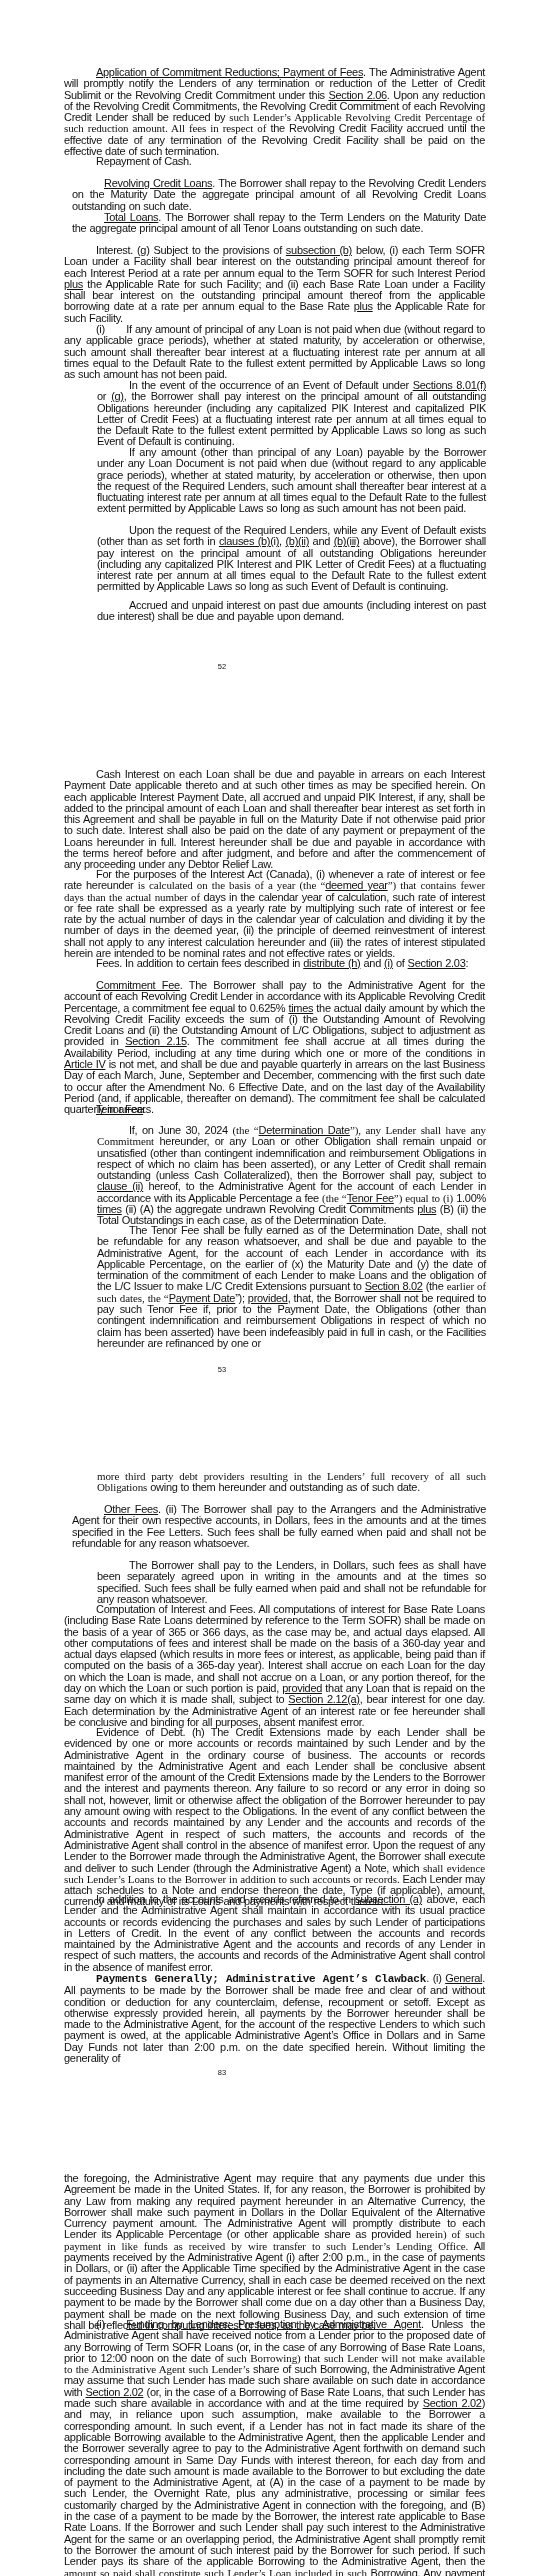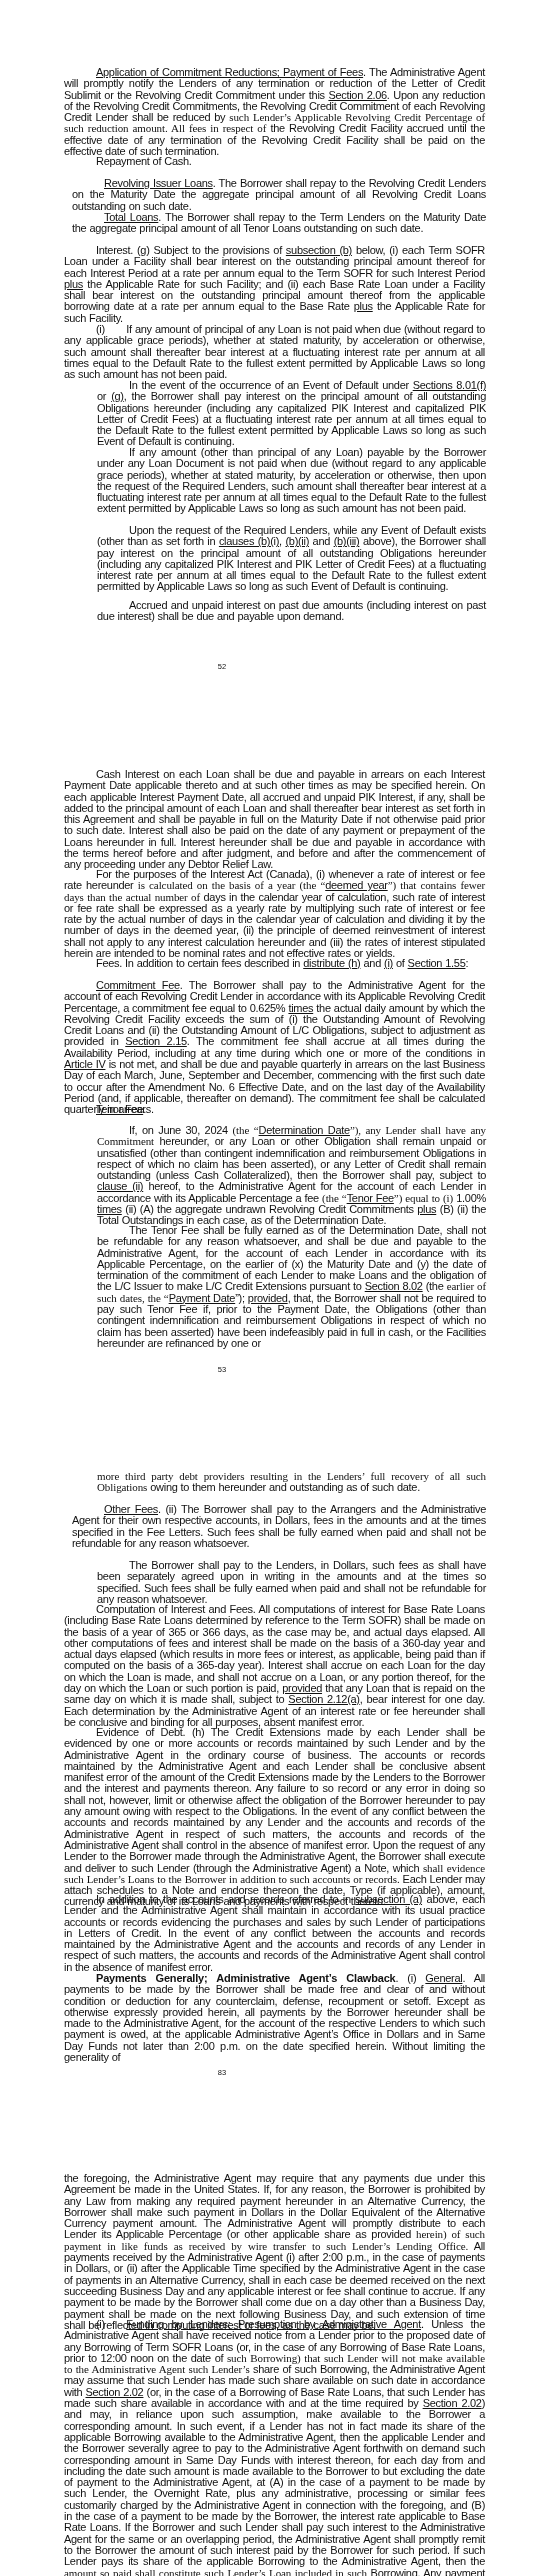--- a/index.html
+++ b/index.html
@@ -6,44 +6,44 @@
   body { width: 544px; height: 2813px; position: relative; overflow: hidden;
          font-family: "Liberation Sans", sans-serif; color: #111; }
   .doc { position: absolute; left: 0; top: 0; width: 544px; }
   .p { position: absolute; left: 64px; width: 421px; font-size: 11px; line-height: 11.3px;
        text-align: justify; letter-spacing: -0.3px; word-spacing: 0.3px;
        font-stretch: condensed; transform-origin: left top; }
   .p.ind1 { left: 97px; width: 389px; }
   .p.ind0b { left: 72px; width: 414px; }
   .fi { text-indent: 32px; }
   .u { text-decoration: underline; text-underline-offset: 1px; }
-  .b { font-weight: bold; font-family: Liberation Sans, sans-serif; letter-spacing: -0.2px; }
+  .b { font-weight: bold; font-family: Liberation Mono, monospace; letter-spacing: -0.2px; }
   .serif { font-family: "Liberation Serif", serif; letter-spacing: -0.1px; }
   .pagenum { position: absolute; left: 0; width: 444px; text-align: center; font-size: 7.5px; }
 </style>
 </head>
 <body>
 
 <div class="doc">
 
   <div class="p fi" style="top:67px"><span class="u">Application of Commitment Reductions; Payment of Fees</span><span>.  The Administrative Agent will promptly notify the Lenders of any termination or reduction of the Letter of Credit Sublimit or the Revolving Credit Commitment under this </span><span class="u">Section 2.06</span><span>.  Upon any reduction of the Revolving Credit Commitments, the Revolving Credit Commitment of each Revolving Credit Lender shall be reduced by </span><span class="serif">such Lender’s Applicable Revolving Credit Percentage of such reduction amount.  All fees in respect of</span><span> the Revolving Credit Facility accrued until the effective date of any termination of the Revolving Credit Facility shall be paid on the effective date of such termination.</span></div>
   <div class="p fi" style="top:156px"><span>Repayment of Cash.</span></div>
-  <div class="p ind0b fi" style="top:178px"><span class="u">Revolving Issuer Loans</span><span>.  The Borrower shall repay to the Revolving Credit Lenders on the Maturity Date the aggregate principal amount of all Revolving Credit Loans outstanding on such date.</span></div>
+  <div class="p ind0b fi" style="top:178px"><span class="u">Revolving Credit Loans</span><span>.  The Borrower shall repay to the Revolving Credit Lenders on the Maturity Date the aggregate principal amount of all Revolving Credit Loans outstanding on such date.</span></div>
   <div class="p ind0b fi" style="top:212px"><span class="u">Total Loans</span><span>.  The Borrower shall repay to the Term Lenders on the Maturity Date the aggregate principal amount of all Tenor Loans outstanding on such date.</span></div>
   <div class="p fi" style="top:245px"><span>Interest.  (g)  Subject to the provisions of </span><span class="u">subsection (b)</span><span> below, (i) each Term SOFR Loan under a Facility shall bear interest on the outstanding principal amount thereof for each Interest Period at a rate per annum equal to the Term SOFR for such Interest Period </span><span class="u">plus</span><span> the Applicable Rate for such Facility; and (ii) each Base Rate Loan under a Facility shall bear interest on the outstanding principal amount thereof from the applicable borrowing date at a rate per annum equal to the Base Rate </span><span class="u">plus</span><span> the Applicable Rate for such Facility.</span></div>
   <div class="p fi" style="top:324px"><span>(i)  If any amount of principal of any Loan is not paid when due (without regard to any applicable grace periods), whether at stated maturity, by acceleration or otherwise, such amount shall thereafter bear interest at a fluctuating interest rate per annum at all times equal to the Default Rate to the fullest extent permitted by Applicable Laws so long as such amount has not been paid.</span></div>
   <div class="p ind1 fi" style="top:380px"><span>In the event of the occurrence of an Event of Default under </span><span class="u">Sections 8.01(f)</span><span> or </span><span class="u">(g)</span><span>, the Borrower shall pay interest on the principal amount of all outstanding Obligations hereunder (including any capitalized PIK Interest and capitalized PIK Letter of Credit Fees) at a fluctuating interest rate per annum at all times equal to the Default Rate to the fullest extent permitted by Applicable Laws so long as such Event of Default is continuing.</span></div>
   <div class="p ind1 fi" style="top:447px"><span>If any amount (other than principal of any Loan) payable by the Borrower under any Loan Document is not paid when due (without regard to any applicable grace periods), whether at stated maturity, by acceleration or otherwise, then upon the request of the Required Lenders, such amount shall thereafter bear interest at a fluctuating interest rate per annum at all times equal to the Default Rate to the fullest extent permitted by Applicable Laws so long as such amount has not been paid.</span></div>
   <div class="p ind1 fi" style="top:525px"><span>Upon the request of the Required Lenders, while any Event of Default exists (other than as set forth in </span><span class="u">clauses (b)(i)</span><span>, </span><span class="u">(b)(ii)</span><span> and </span><span class="u">(b)(iii)</span><span> above), the Borrower shall pay interest on the principal amount of all outstanding Obligations hereunder (including any capitalized PIK Interest and PIK Letter of Credit Fees) at a fluctuating interest rate per annum at all times equal to the Default Rate to the fullest extent permitted by Applicable Laws so long as such Event of Default is continuing.</span></div>
   <div class="p ind1 fi" style="top:600px"><span>Accrued and unpaid interest on past due amounts (including interest on past due interest) shall be due and payable upon demand.</span></div>
   <div class="pagenum" style="top:662px">52</div>
 
   <div class="p fi" style="top:769px"><span>Cash Interest on each Loan shall be due and payable in arrears on each Interest Payment Date applicable thereto and at such other times as may be specified herein.  On each applicable Interest Payment Date, all accrued and unpaid PIK Interest, if any, shall be added to the principal amount of each Loan and shall thereafter bear interest as set forth in this Agreement and shall be payable in full on the Maturity Date if not otherwise paid prior to such date.  Interest shall also be paid on the date of any payment or prepayment of the Loans hereunder in full.  Interest hereunder shall be due and payable in accordance with the terms hereof before and after judgment, and before and after the commencement of any proceeding under any Debtor Relief Law.</span></div>
   <div class="p fi" style="top:869px"><span>For the purposes of the Interest Act (Canada), (i) whenever a rate of interest or fee rate hereunder </span><span class="serif">is calculated on the basis of a year (the “</span><span class="u">deemed year</span><span class="serif">”) that contains fewer days than the actual number of</span><span> days in the calendar year of calculation, such rate of interest or fee rate shall be expressed as a yearly rate by multiplying such rate of interest or fee rate by the actual number of days in the calendar year of calculation and dividing it by the number of days in the deemed year, (ii) the principle of deemed reinvestment of interest shall not apply to any interest calculation hereunder and (iii) the rates of interest stipulated herein are intended to be nominal rates and not effective rates or yields.</span></div>
-  <div class="p fi" style="top:958px"><span>Fees.  In addition to certain fees described in </span><span class="u">distribute (h)</span><span> and </span><span class="u">(i)</span><span> of </span><span class="u">Section 1.55</span><span>:</span></div>
+  <div class="p fi" style="top:958px"><span>Fees.  In addition to certain fees described in </span><span class="u">distribute (h)</span><span> and </span><span class="u">(i)</span><span> of </span><span class="u">Section 2.03</span><span>:</span></div>
   <div class="p fi" style="top:980px"><span class="u">Commitment Fee</span><span>.  The Borrower shall pay to the Administrative Agent for the account of each Revolving Credit Lender in accordance with its Applicable Revolving Credit Percentage, a commitment fee equal to 0.625% </span><span class="u">times</span><span> the actual daily amount by which the Revolving Credit Facility exceeds the sum of (i) the Outstanding Amount of Revolving Credit Loans and (ii) the Outstanding Amount of L/C Obligations, subject to adjustment as provided in </span><span class="u">Section 2.15</span><span>.  The commitment fee shall accrue at all times during the Availability Period, including at any time during which one or more of the conditions in </span><span class="u">Article IV</span><span> is not met, and shall be due and payable quarterly in arrears on the last Business Day of each March, June, September and December, commencing with the first such date to occur after the Amendment No. 6 Effective Date, and on the last day of the Availability Period (and, if applicable, thereafter on demand).  The commitment fee shall be calculated quarterly in arrears.</span></div>
   <div class="p fi" style="top:1104px"><span class="u">Tenor Fee</span><span>.</span></div>
   <div class="p ind1 fi" style="top:1125px"><span>If, on June 30, 2024 </span><span class="serif">(the “</span><span class="u">Determination Date</span><span class="serif">”), any Lender shall have any Commitment</span><span> hereunder, or any Loan or other Obligation shall remain unpaid or unsatisfied (other than contingent indemnification and reimbursement Obligations in respect of which no claim has been asserted), or any Letter of Credit shall remain outstanding (unless Cash Collateralized), then the Borrower shall pay, subject to </span><span class="u">clause (ii)</span><span> hereof, to the Administrative Agent for the account of each Lender in accordance with its Applicable Percentage a fee </span><span class="serif">(the “</span><span class="u">Tenor Fee</span><span class="serif">”) equal to (i)</span><span> 1.00% </span><span class="u">times</span><span> (ii) (A) the aggregate undrawn Revolving Credit Commitments </span><span class="u">plus</span><span> (B) (ii) the Total Outstandings in each case, as of the Determination Date.</span></div>
   <div class="p ind1 fi" style="top:1225px"><span>The Tenor Fee shall be fully earned as of the Determination Date, shall not be refundable for any reason whatsoever, and shall be due and payable to the Administrative Agent, for the account of each Lender in accordance with its Applicable Percentage, on the earlier of (x) the Maturity Date and (y) the date of termination of the commitment of each Lender to make Loans and the obligation of the L/C Issuer to make L/C Credit Extensions pursuant to </span><span class="u">Section 8.02</span><span> (the </span><span class="serif">earlier of such dates, the “</span><span class="u">Payment Date</span><span>”); </span><span class="u">provided</span><span>, that, the Borrower shall not be required to pay such Tenor Fee if, prior to the Payment Date, the Obligations (other than contingent indemnification and reimbursement Obligations in respect of which no claim has been asserted) have been indefeasibly paid in full in cash, or the Facilities hereunder are refinanced by one or</span></div>
   <div class="pagenum" style="top:1365px">53</div>
 
   <div class="p ind1" style="top:1471px"><span class="serif">more third party debt providers resulting in the Lenders’ full recovery of all such Obligations</span><span> owing to them hereunder and outstanding as of such date.</span></div>
   <div class="p ind0b fi" style="top:1504px"><span class="u">Other Fees</span><span>.  (ii)  The Borrower shall pay to the Arrangers and the Administrative Agent for their own respective accounts, in Dollars, fees in the amounts and at the times specified in the Fee Letters.  Such fees shall be fully earned when paid and shall not be refundable for any reason whatsoever.</span></div>
   <div class="p ind1 fi" style="top:1560px"><span>The Borrower shall pay to the Lenders, in Dollars, such fees as shall have been separately agreed upon in writing in the amounts and at the times so specified.  Such fees shall be fully earned when paid and shall not be refundable for any reason whatsoever.</span></div>
   <div class="p fi" style="top:1604px"><span>Computation of Interest and Fees.  All computations of interest for Base Rate Loans (including Base Rate Loans determined by reference to the Term SOFR) shall be made on the basis of a year of 365 or 366 days, as the case may be, and actual days elapsed.  All other computations of fees and interest shall be made on the basis of a 360-day year and actual days elapsed (which results in more fees or interest, as applicable, being paid than if computed on the basis of a 365-day year).  Interest shall accrue on each Loan for the day on which the Loan is made, and shall not accrue on a Loan, or any portion thereof, for the day on which the Loan or such portion is paid, </span><span class="u">provided</span><span> that any Loan that is repaid on the same day on which it is made shall, subject to </span><span class="u">Section 2.12(a)</span><span>, bear interest for one day.  Each determination by the Administrative Agent of an interest rate or fee hereunder shall be conclusive and binding for all purposes, absent manifest error.</span></div>

